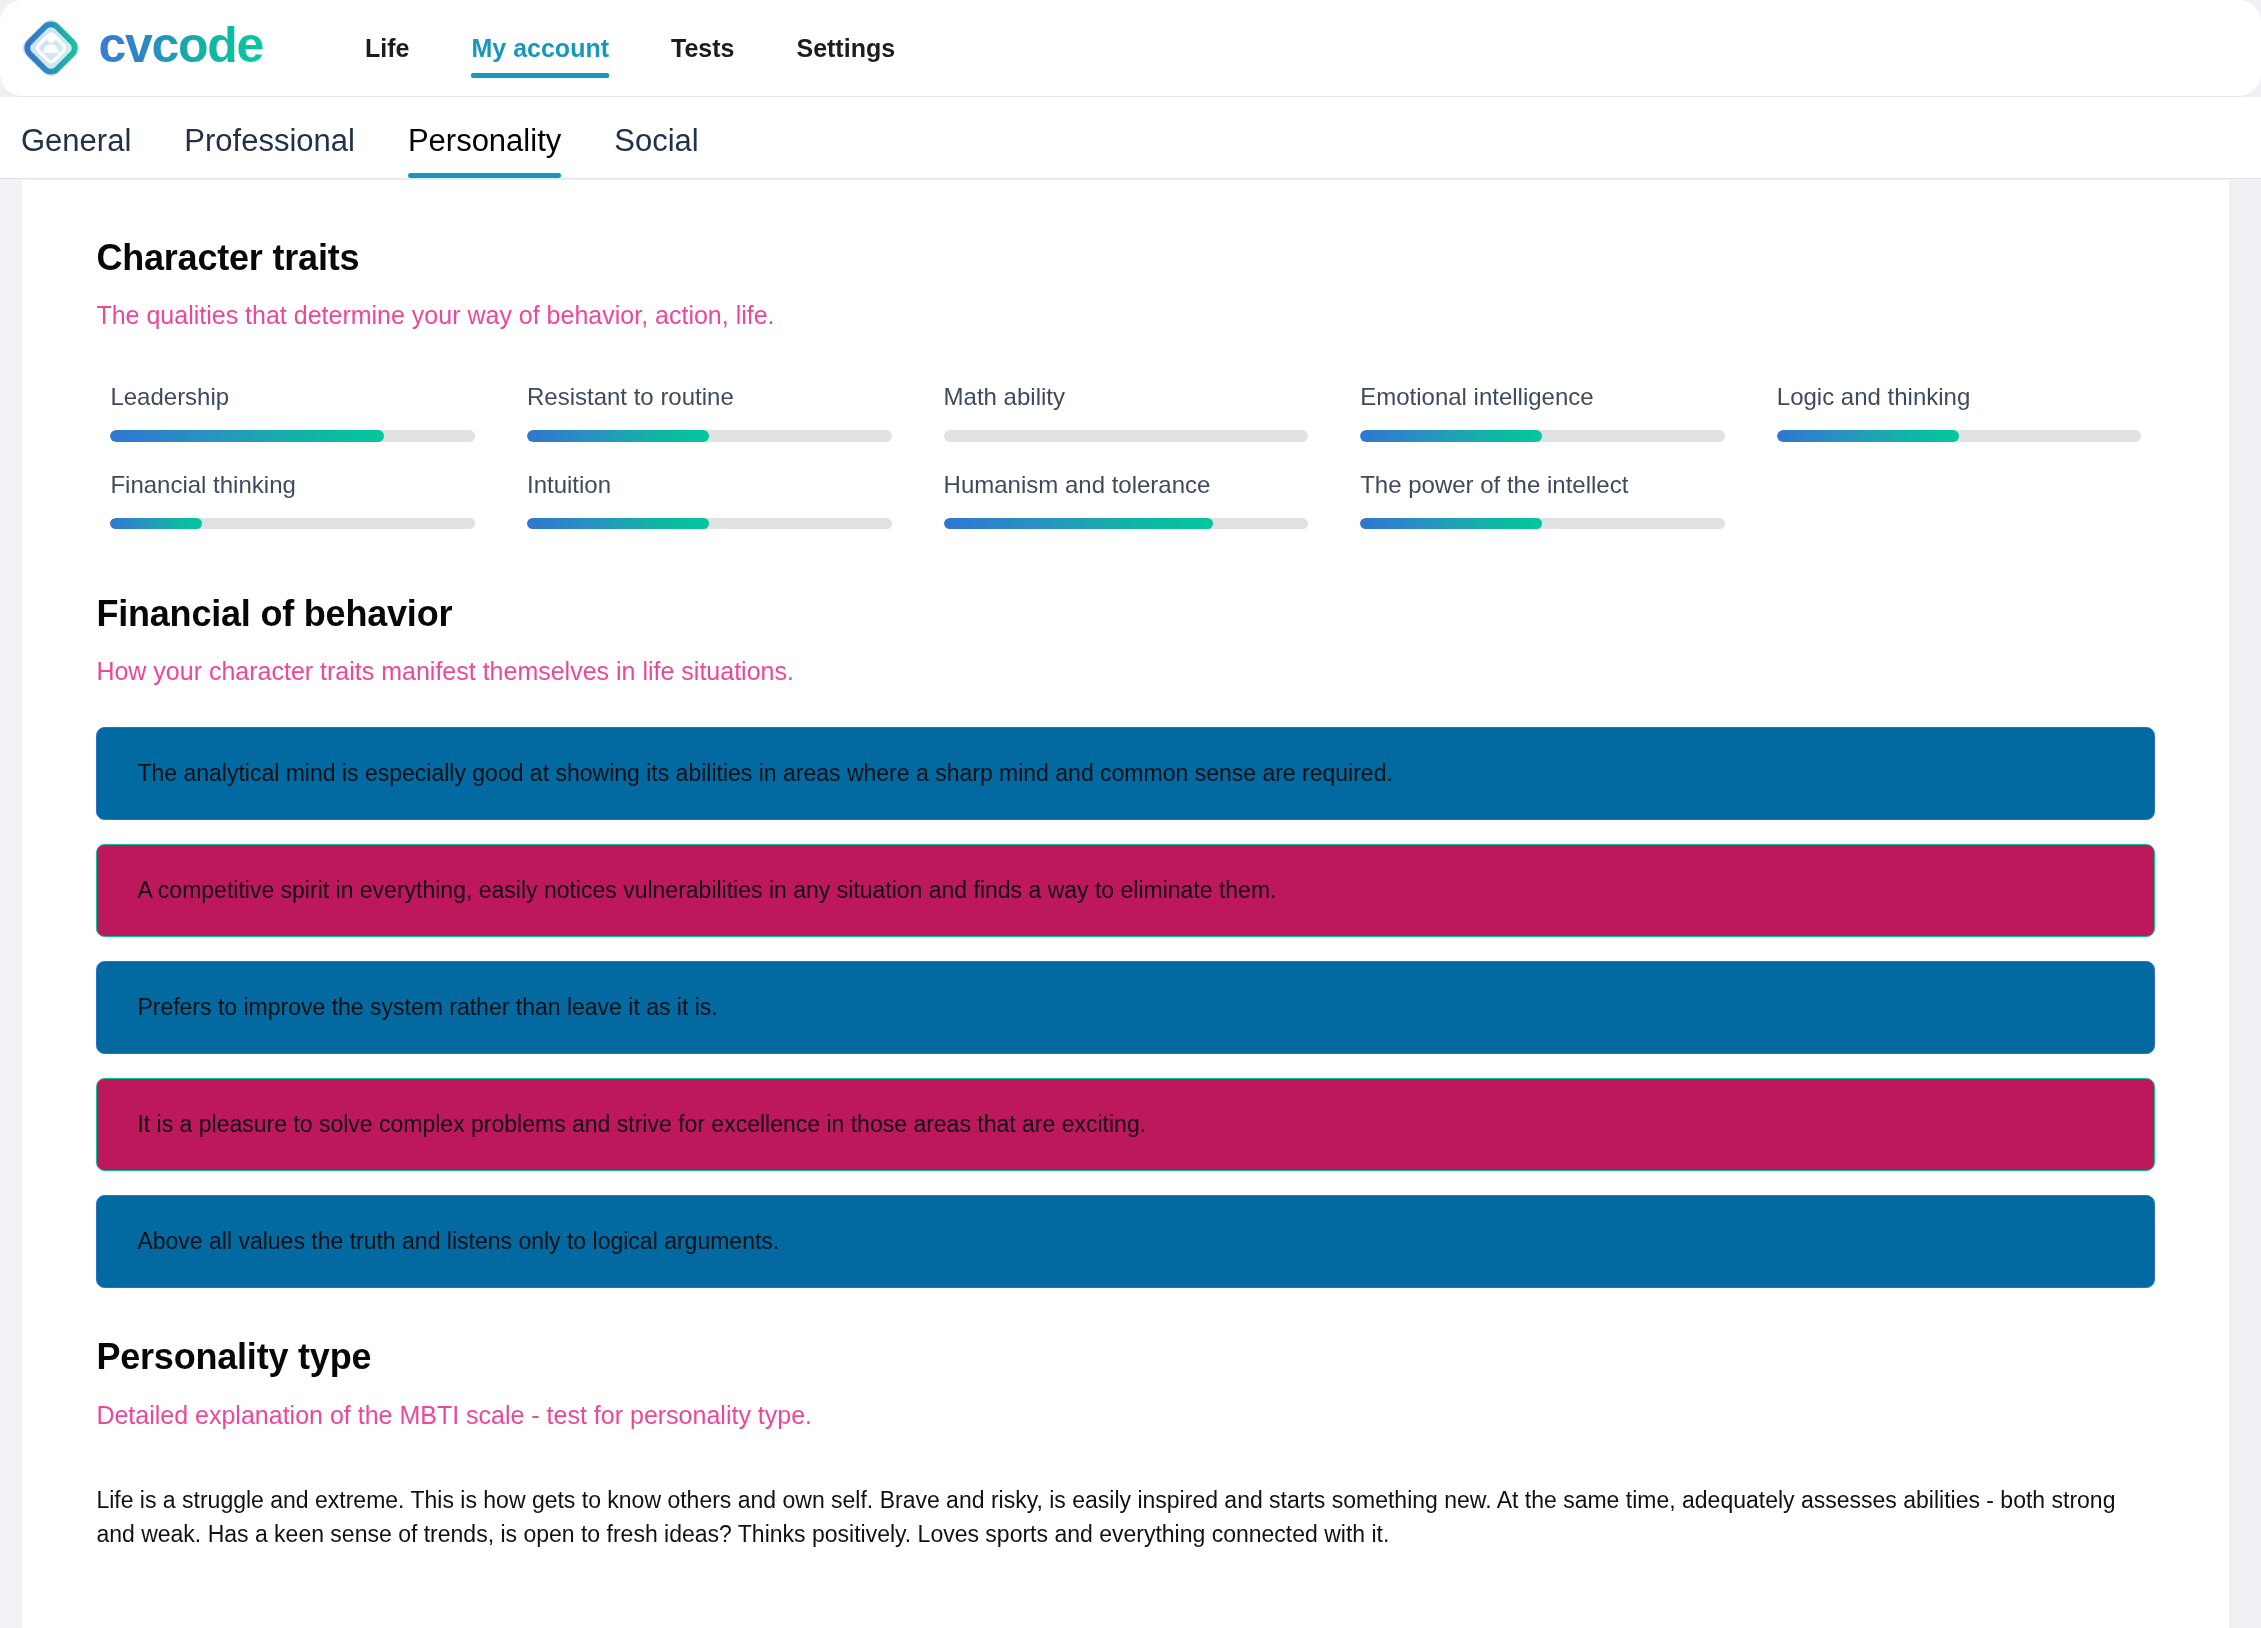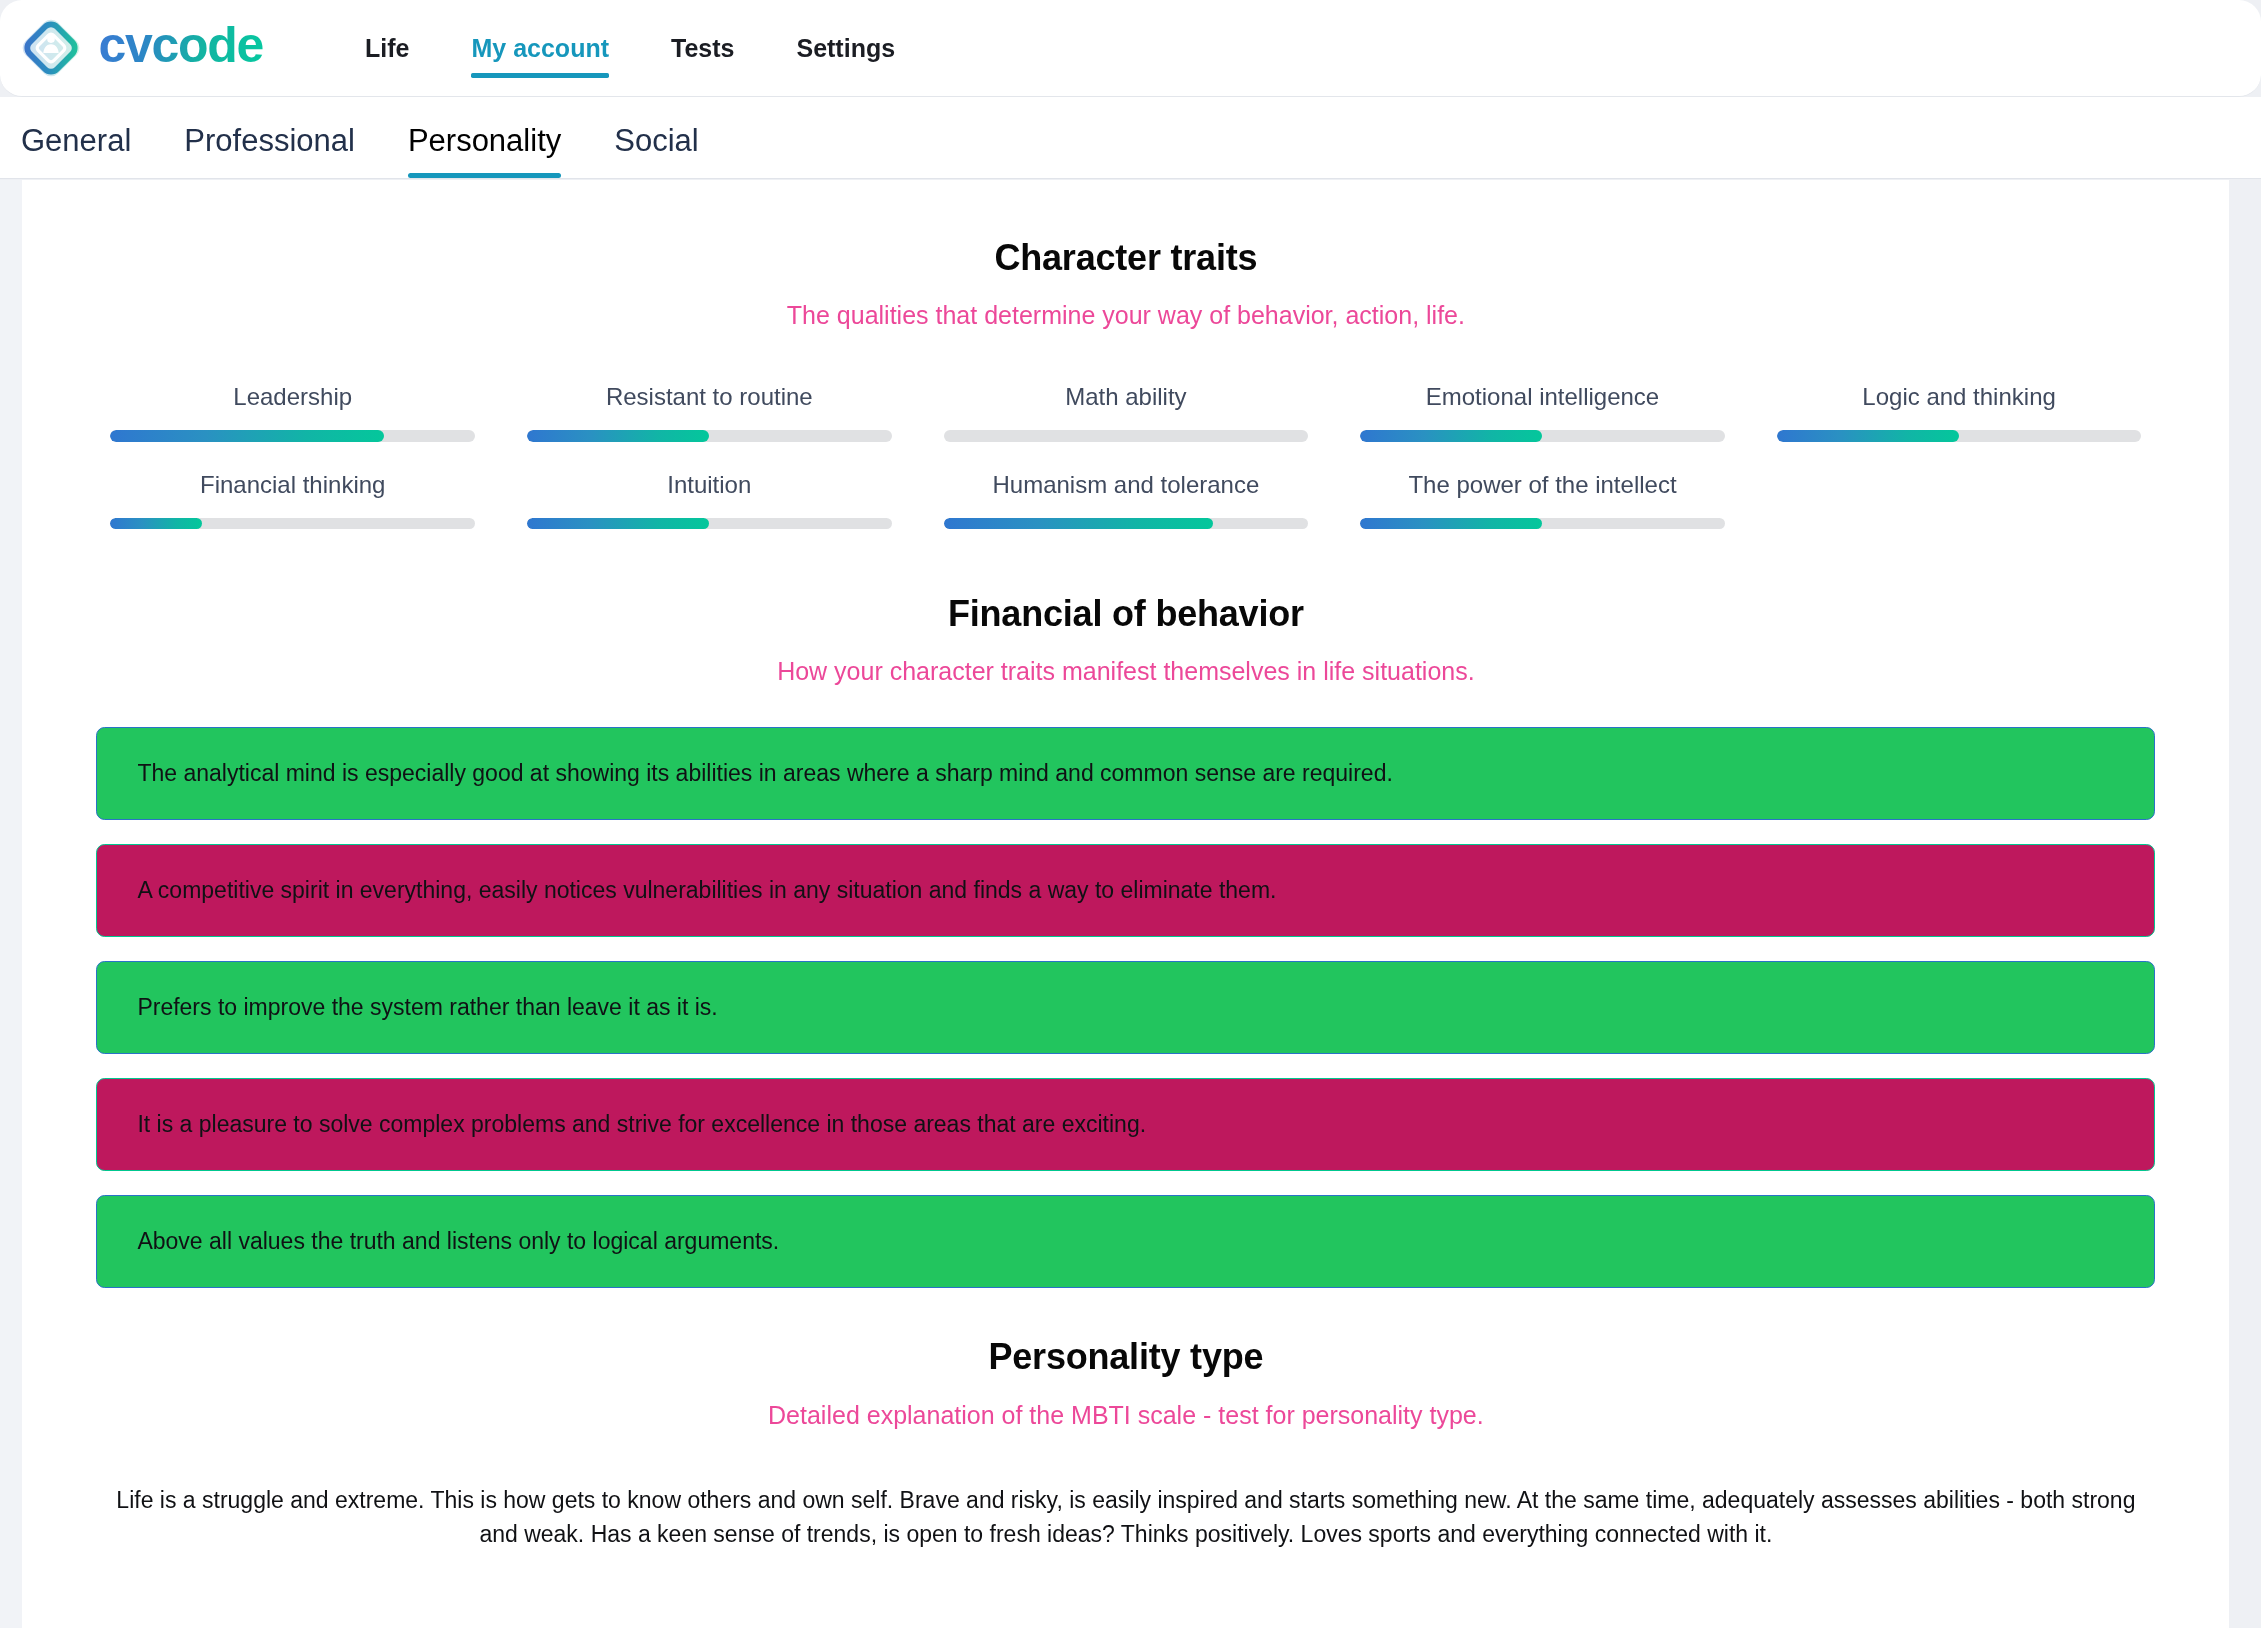--- a/index.html
+++ b/index.html
@@ -121,21 +121,20 @@
   }
 
   
   .content-wrap {
     position: absolute;
     top: 180px;
     left: 0;
     width: 2118px;
     height: 1448px;
     background: #f1f3f7;
-    text-align: center;
   }
   .content {
     position: absolute;
     top: 0;
     left: 22.4px;
     width: 2207px;
     min-height: 1448px;
     background: #ffffff;
     padding: 57px 74px 34px 74px;
   }
@@ -184,21 +183,21 @@
     left: 0; top: 0; bottom: 0;
     border-radius: 6px;
     background: linear-gradient(90deg, #2f77d0 0%, #2a91c2 35%, #11b5a6 72%, #04c79b 100%);
   }
 
   
   .features-head { margin-top: 47px; }
   .feature-list { margin-top: 41px; }
   .feature-card {
     border: 1.7px solid #2a72c8;
-    background: #22c55e;
+    background: #0369a1;
     border-radius: 8.6px;
     height: 93px;
     display: flex;
     align-items: center;
     padding: 0 40px;
     margin-bottom: 24px;
     font-size: 23px;
     color: #101114;
     cursor: default;
   }

